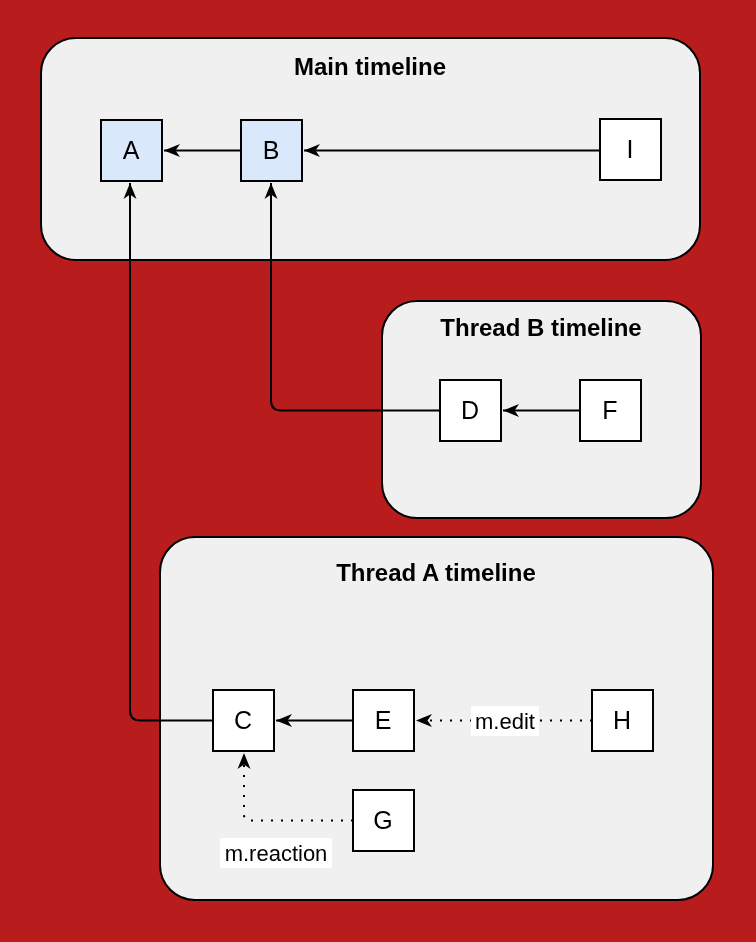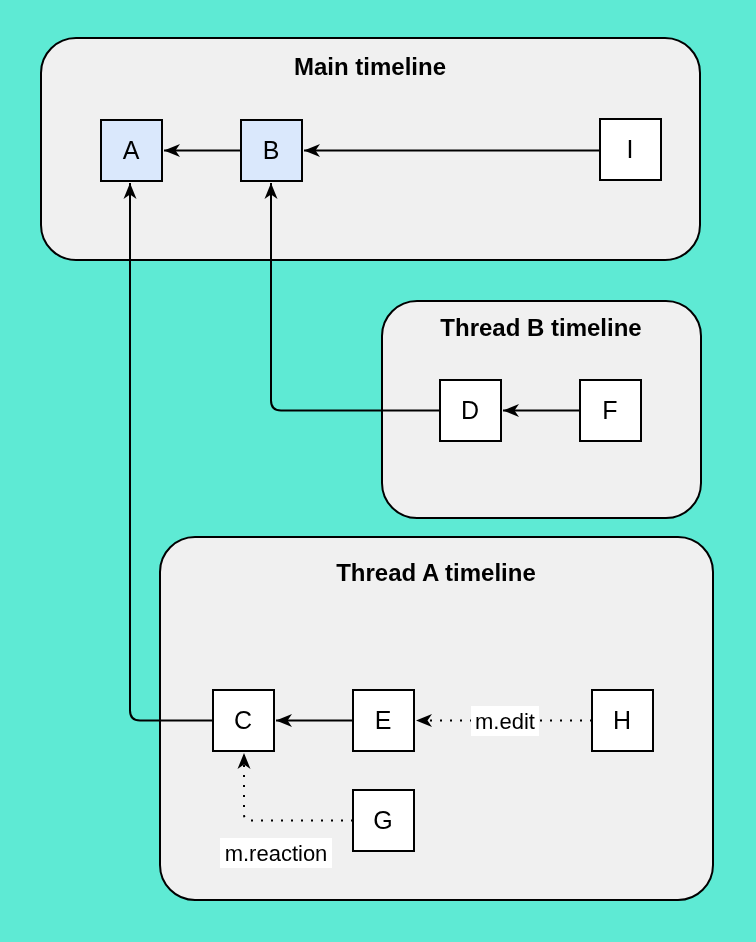--- a/index.html
+++ b/index.html
@@ -5,21 +5,21 @@
   html, body {
     margin: 0;
     padding: 0;
     background: #ffffff;
     font-family: "Liberation Sans", sans-serif;
   }
   .stage {
     position: relative;
     width: 756px;
     height: 942px;
-    background: #5eead4;
+    background: #b91c1c;
     overflow: hidden;
   }
   svg { display: block; }
   .container-box {
     stroke: #000000;
     stroke-width: 2;
   }
   .container-title {
     font-family: "Liberation Sans", sans-serif;
     font-size: 24px;

